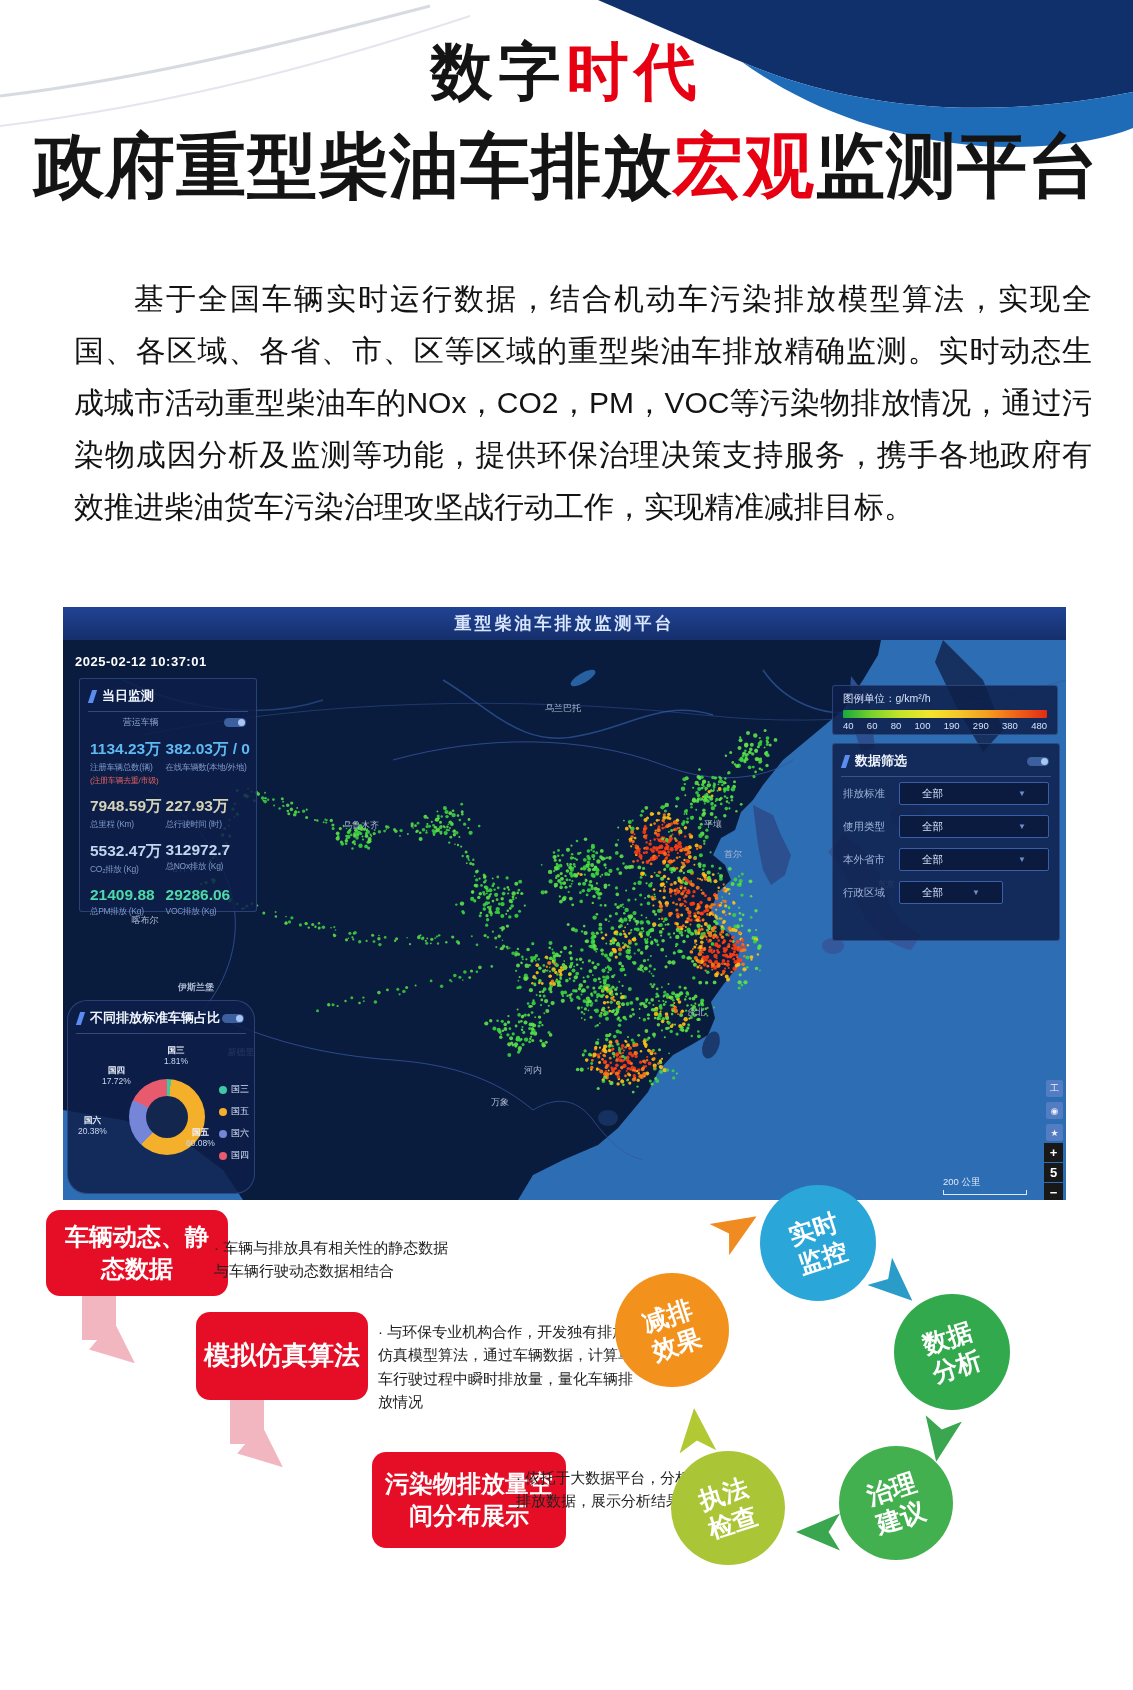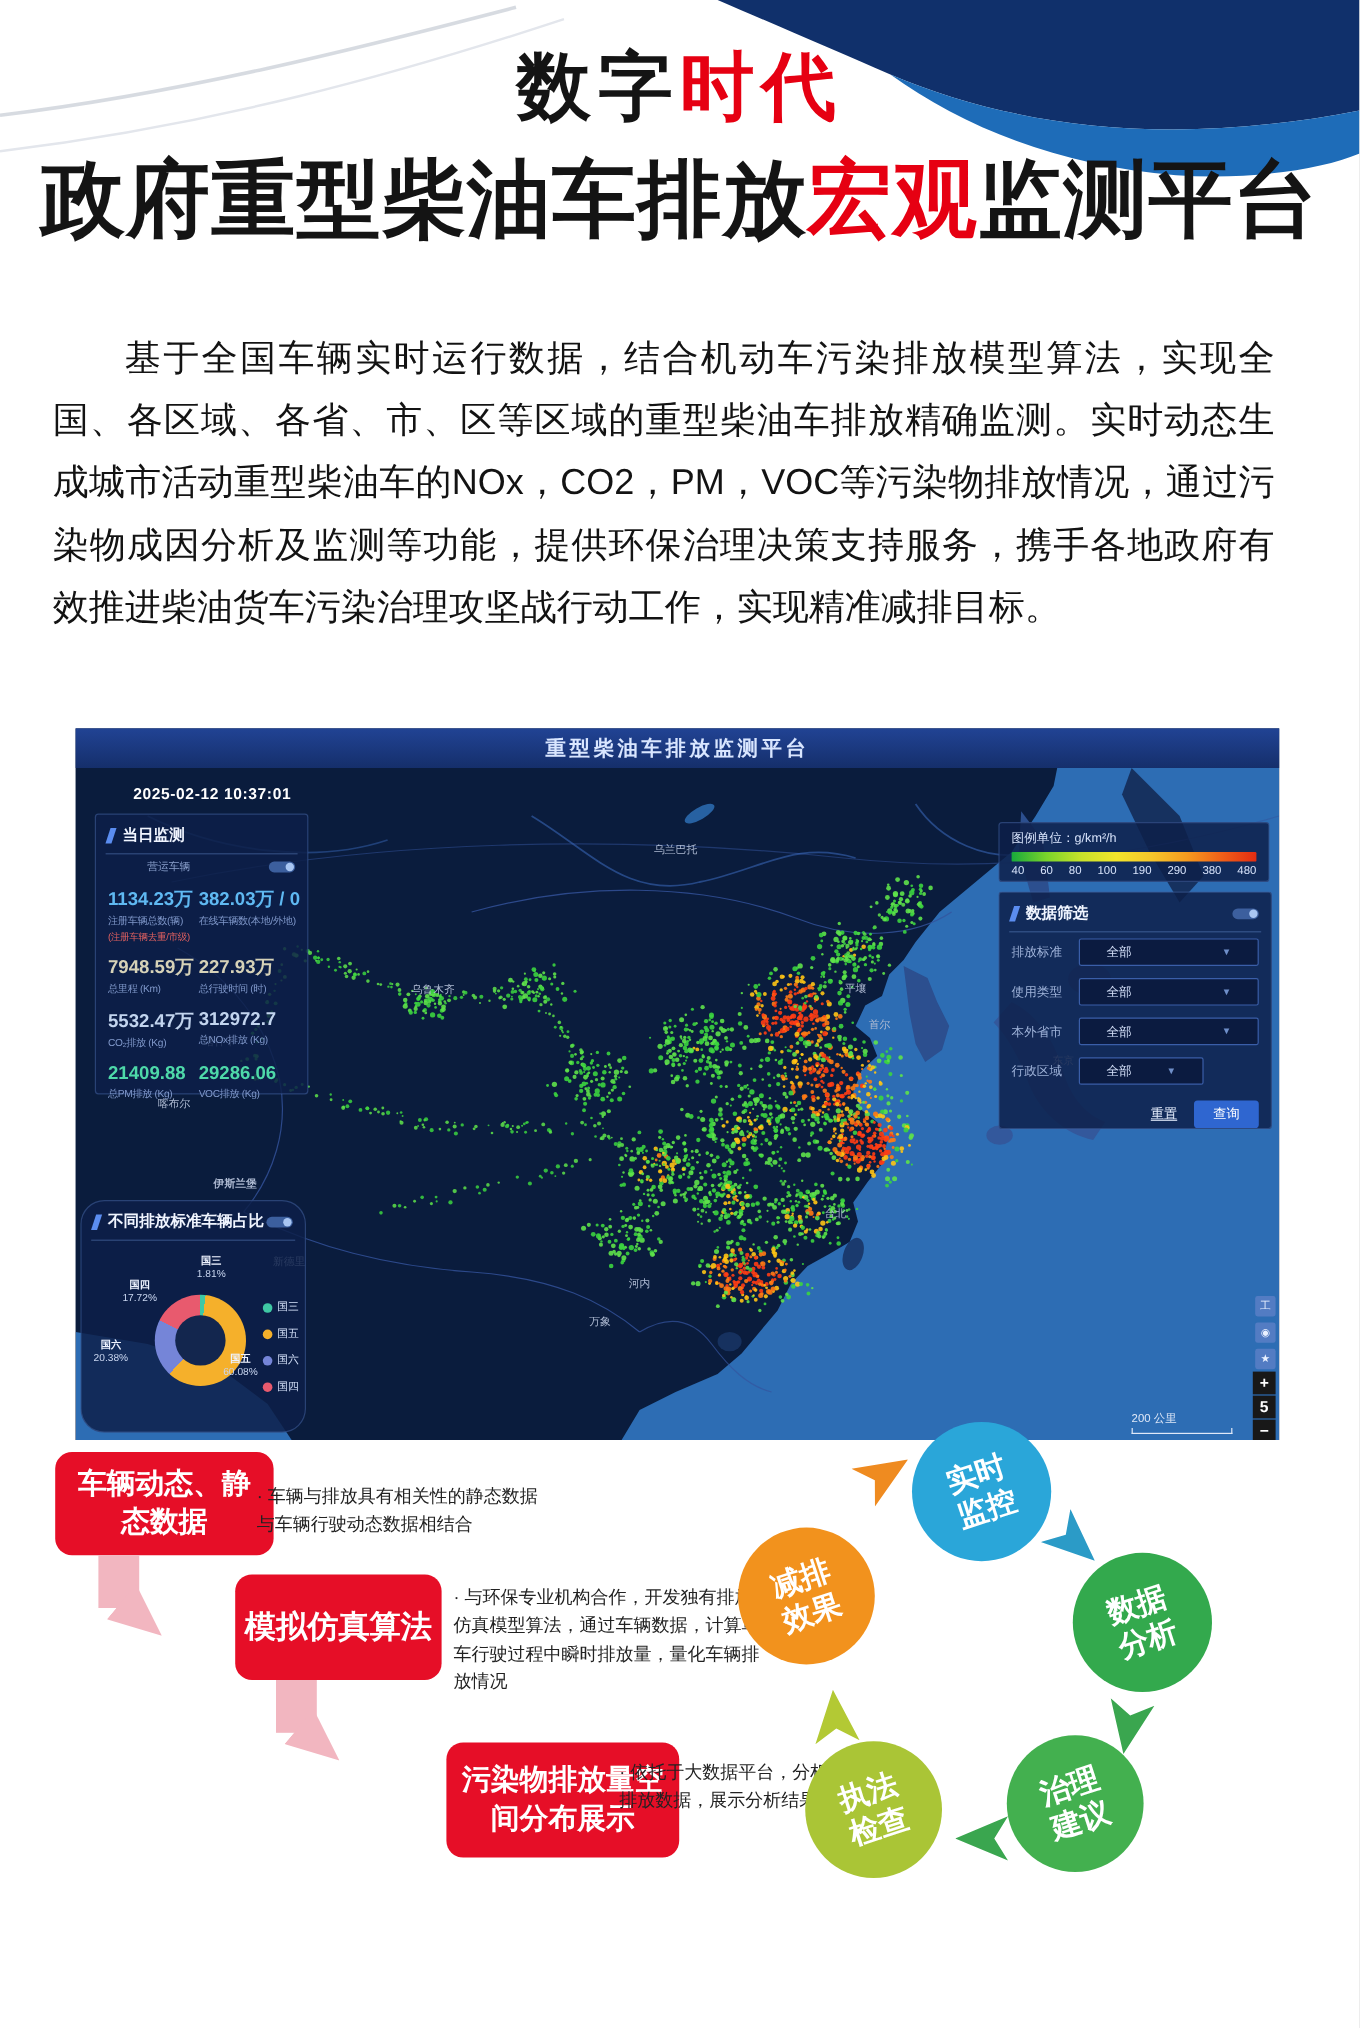--- a/index.html
+++ b/index.html
@@ -7,31 +7,31 @@
         font-family:"Liberation Sans","DejaVu Sans",sans-serif;overflow:hidden;
         border-right:2px solid #c9c9c9;}
   
   .banner-svg{position:absolute;left:0;top:0;}
   .h1{position:absolute;left:0;top:30px;width:100%;text-align:center;
       font-size:62px;font-weight:900;letter-spacing:6px;color:#141414;}
   .h1 .red{color:#e60012;}
   .h2{position:absolute;left:0;top:120px;width:100%;text-align:center;
       font-size:70px;font-weight:900;letter-spacing:1px;color:#141414;white-space:nowrap;}
   .h2 .red{color:#e60012;}
-  .intro{position:absolute;left:44px;top:243px;width:1018px;font-size:30px;line-height:1.73;
+  .intro{position:absolute;left:74px;top:243px;width:1018px;font-size:30px;line-height:1.73;
          color:#131313;text-align:justify;text-indent:2em;font-weight:500;}
   
   .dash{position:absolute;left:63px;top:607px;width:1003px;height:593px;background:#0a1c3d;}
   .dash-header{position:absolute;left:0;top:0;width:100%;height:33px;
     background:linear-gradient(#214394,#152f6b);display:flex;align-items:center;justify-content:center;}
   .dash-title{font-size:17px;font-weight:bold;color:#d9e6ff;letter-spacing:3px;}
   .map{position:absolute;left:0;top:33px;width:1003px;height:560px;overflow:hidden;}
   .map svg{position:absolute;left:0;top:0;}
   .map-label{position:absolute;font-size:9px;color:#aebad2;transform:translate(-50%,-50%);white-space:nowrap;}
-  .timestamp{position:absolute;left:12px;top:14px;font-size:13px;font-weight:bold;color:#fff;letter-spacing:.5px;margin-left:36px;}
+  .timestamp{position:absolute;left:12px;top:14px;font-size:13px;font-weight:bold;color:#fff;letter-spacing:.5px;}
   .panel{position:absolute;background:rgba(13,31,73,.84);border:1px solid rgba(95,135,205,.35);border-radius:3px;}
   .ptitle{display:flex;align-items:center;font-size:13px;font-weight:bold;color:#f0f5ff;padding:8px 10px 6px;}
   .mk{display:inline-block;width:5px;height:13px;background:#5b8df0;transform:skewX(-18deg);margin-right:7px;}
   .pdivider{height:1px;background:rgba(120,160,230,.35);margin:0 8px;}
   .tgl{width:22px;height:9px;border-radius:5px;background:#3c5f9e;position:relative;margin-left:auto;}
   .tgl::after{content:'';position:absolute;right:1px;top:1px;width:7px;height:7px;border-radius:50%;background:#a9c6f2;}
   
   .monitor{left:16px;top:38px;width:176px;height:232px;}
   .sub-row{display:flex;align-items:center;padding:4px 10px 2px;}
   .sub-label{font-size:9px;color:#8aa0cc;margin:0 auto;}
@@ -2765,24 +2765,20 @@
               <span class="chev">▼</span>
             </span>
         </div>
         <div class="frow">
           <span class="fl">行政区域</span>
           <span class="fsel small">
               <span>全部</span>
               <span class="chev">▼</span>
             </span>
         </div>
-        <div class="fbtns">
-          <span class="reset">重置</span>
-          <span class="query">查询</span>
-        </div>
       </div>
 
       <div class="panel piep">
         <div class="ptitle">
             <span class="mk"></span>
             <span>不同排放标准车辆占比</span>
             <span class="tgl"></span>
           </div>
         <div class="pdivider"></div>
         <div class="donut" id="donut" style="background: conic-gradient(rgb(63, 200, 164) 0deg, rgb(63, 200, 164) 6.5deg, rgb(245, 176, 43) 6.5deg, rgb(245, 176, 43) 222.8deg, rgb(117, 133, 216) 222.8deg, rgb(117, 133, 216) 296.2deg, rgb(232, 90, 110) 296.2deg, rgb(232, 90, 110) 360deg);"></div>

